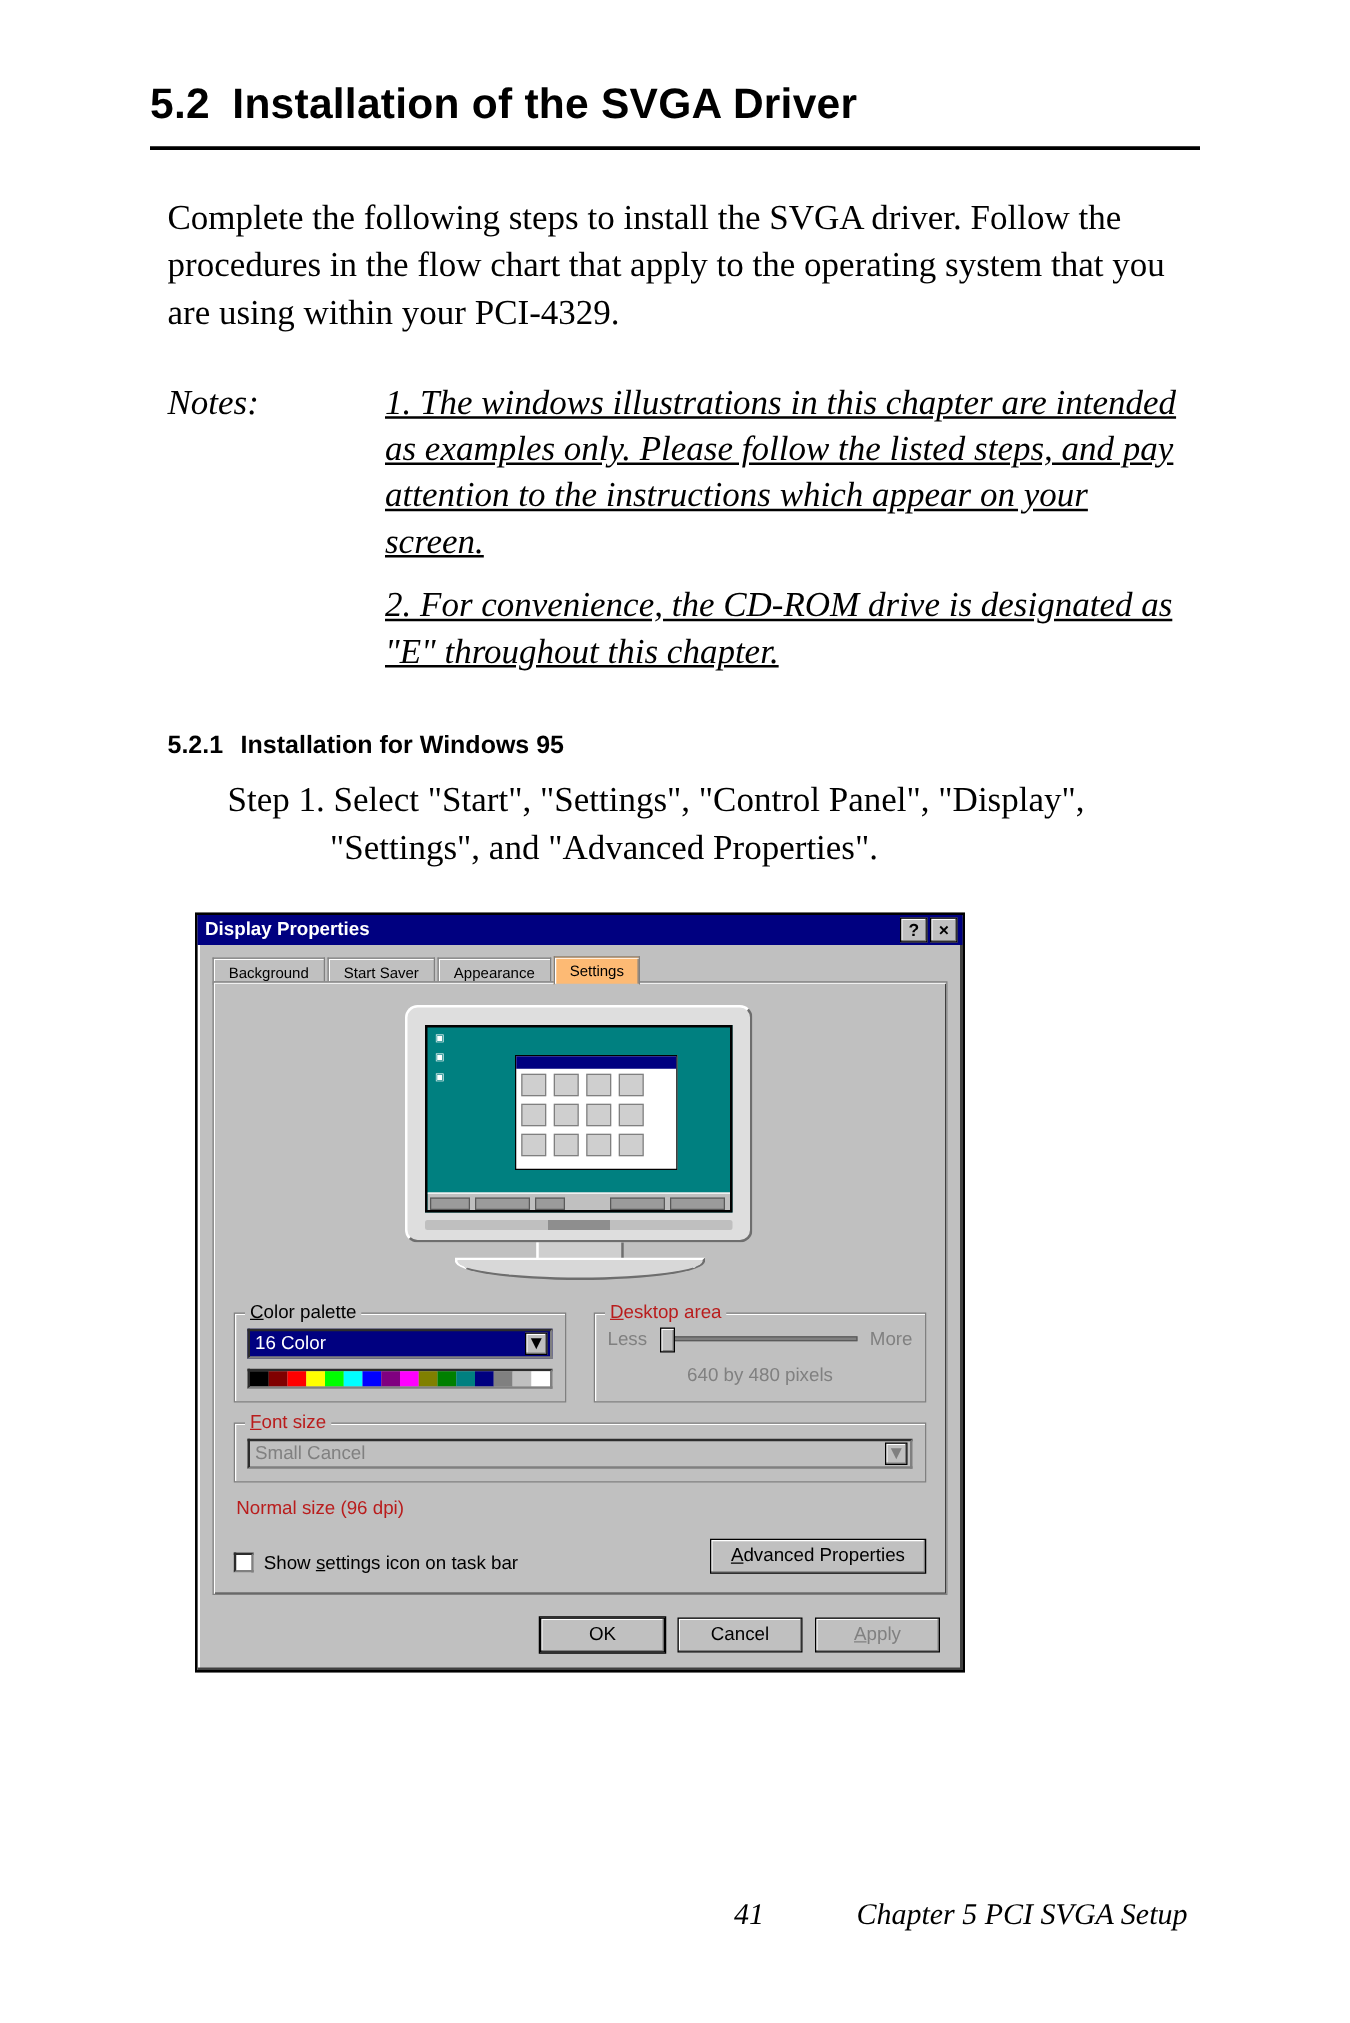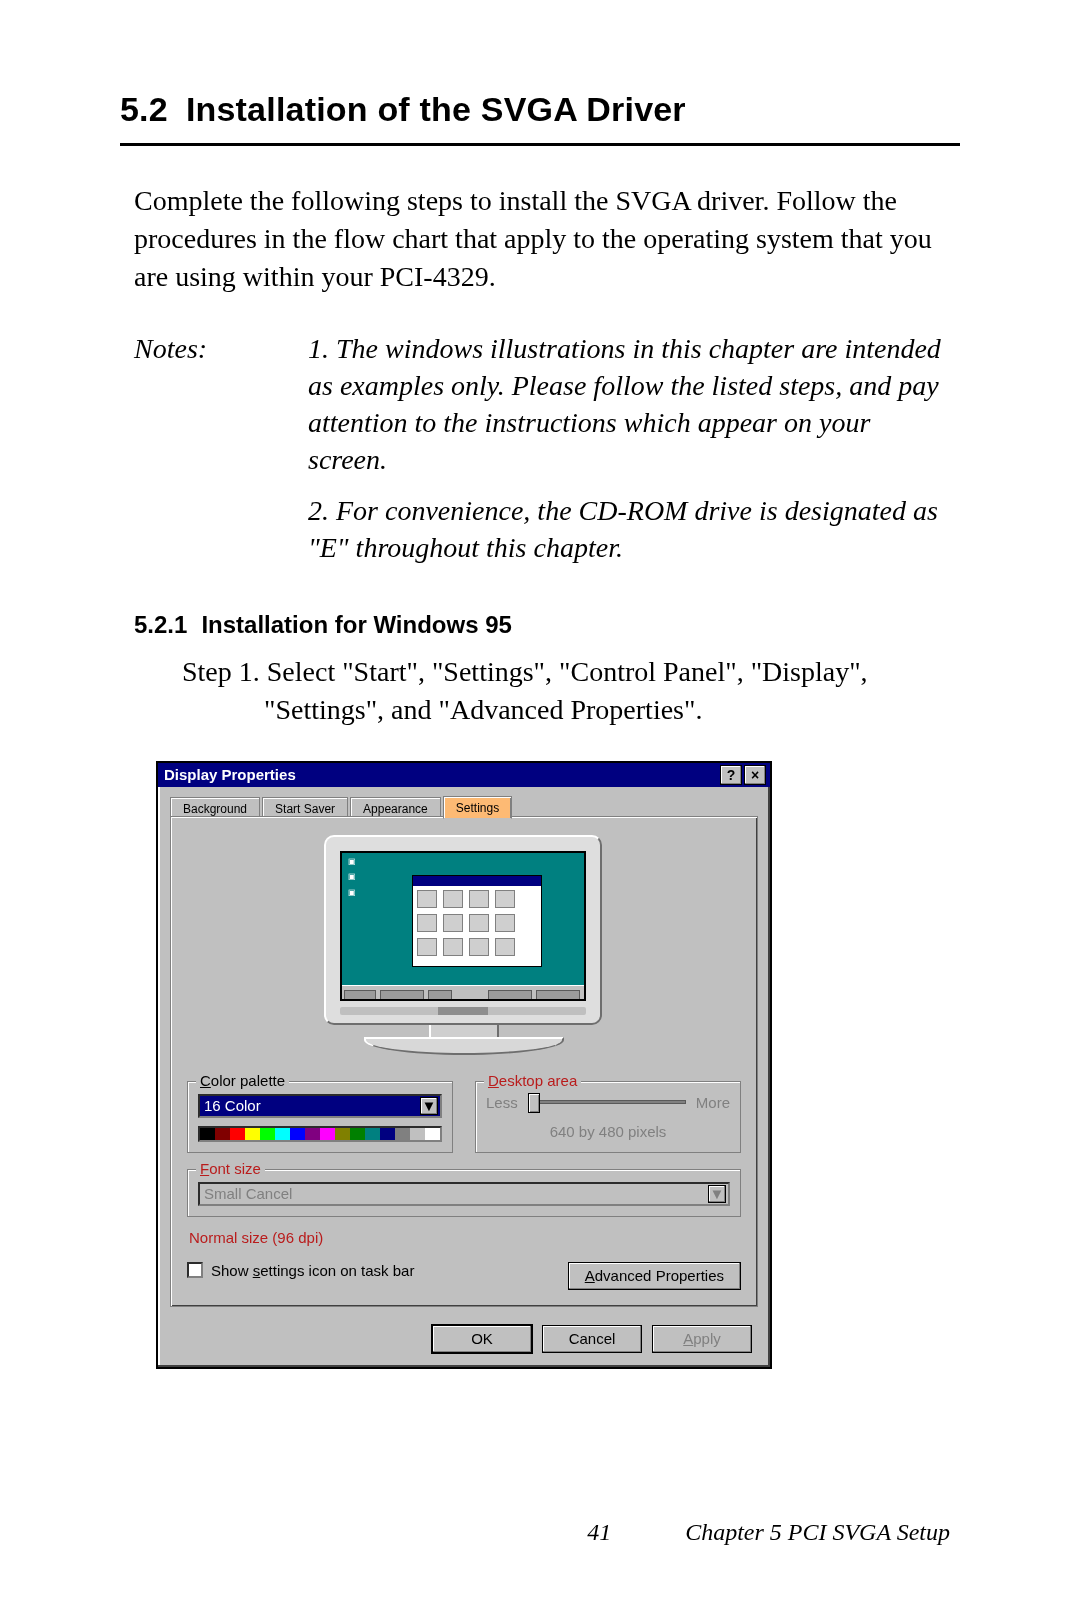--- a/index.html
+++ b/index.html
@@ -1,28 +1,28 @@
 <!DOCTYPE html>
 <html><head>
 <meta charset="utf-8">
 <style>
   * { box-sizing: border-box; margin: 0; padding: 0; }
   html, body { width: 1080px; height: 1618px; background: #fff; font-family: "Times New Roman", Times, serif; color: #000; }
-  .page { padding: 90px 120px 60px 120px; position: relative; height: 100%; }
+  .page { padding: 64px 120px 60px 120px; position: relative; height: 100%; }
 
   .h1 { font-family: Arial, Helvetica, sans-serif; font-weight: bold; font-size: 34px; border-bottom: 3px solid #000; padding-bottom: 14px; margin-bottom: 36px; letter-spacing: 0.2px; }
   .h1-num { margin-right: 18px; }
   .intro { font-size: 28px; line-height: 1.35; margin: 0 14px 36px 14px; }
 
   .notes-block { display: flex; gap: 84px; font-style: italic; font-size: 28px; line-height: 1.32; margin: 0 14px 30px 14px; }
   .notes-label { min-width: 90px; }
-  .notes-body { flex: 1; }
+  .notes-body { flex: 1; text-decoration: underline; }
   .notes-body p { margin-bottom: 14px; }
 
-  .h2 { font-family: Arial, Helvetica, sans-serif; font-weight: bold; font-size: 24px; margin: 8px 14px 14px 14px; }
+  .h2 { font-family: Arial, Helvetica, sans-serif; font-weight: bold; font-size: 20px; margin: 8px 14px 14px 14px; }
   .h2-num { margin-right: 14px; }
   .step { font-size: 28px; line-height: 1.35; margin: 0 14px 18px 14px; text-indent: -82px; padding-left: 130px; }
 
   
   .dialog {
     width: 616px; margin: 32px 0 0 36px;
     font-family: "MS Sans Serif", Tahoma, Arial, sans-serif;
     font-size: 15px; color: #000;
     border: 2px solid #000;
     background: #c0c0c0;
@@ -110,21 +110,21 @@
   .palette-strip{ height:16px; margin-top:8px; border:2px inset #808080; display:flex; }
   .palette-strip span{flex:1;}
 
   .slider-row{ display:flex; align-items:center; gap:6px; color:#808080; font-size:15px;}
   .slider-track{ flex:1; height:4px; background:#808080; border:1px solid #5a5a5a; position:relative; margin:0 4px;}
   .slider-thumb{ position:absolute; left:-1px; top:-8px; width:12px; height:20px; background:#c0c0c0; border:1px solid #000; box-shadow: inset 1px 1px 0 #fff, inset -1px -1px 0 #808080;}
   .res-label{ text-align:center; color:#808080; margin-top:12px;}
   .disabled-text { color:#b91c1c; }
   .dpi-label{ margin:12px 2px 0 2px; }
 
-  .bottom-row { display:flex; align-items:flex-start; justify-content:space-between; margin-top:16px;}
+  .bottom-row { display:flex; align-items:flex-end; justify-content:space-between; margin-top:16px;}
   .chk { display:flex; align-items:center; gap:8px;}
   .chkbox{ width:16px; height:16px; background:#fff; border:2px inset #808080;}
   .btn {
     min-width: 100px; height:28px; padding:0 16px;
     background:#c0c0c0; border:1px solid #000;
     box-shadow: inset -1px -1px 0 #808080, inset 1px 1px 0 #fff;
     display:inline-flex; align-items:center; justify-content:center; font-size:15px;
   }
   .btn.default { box-shadow: inset -1px -1px 0 #808080, inset 1px 1px 0 #fff, 0 0 0 1px #000;}
   .dlg-buttons { display:flex; justify-content:flex-end; gap:10px; margin-top:10px; padding: 8px 6px 2px 6px;}

